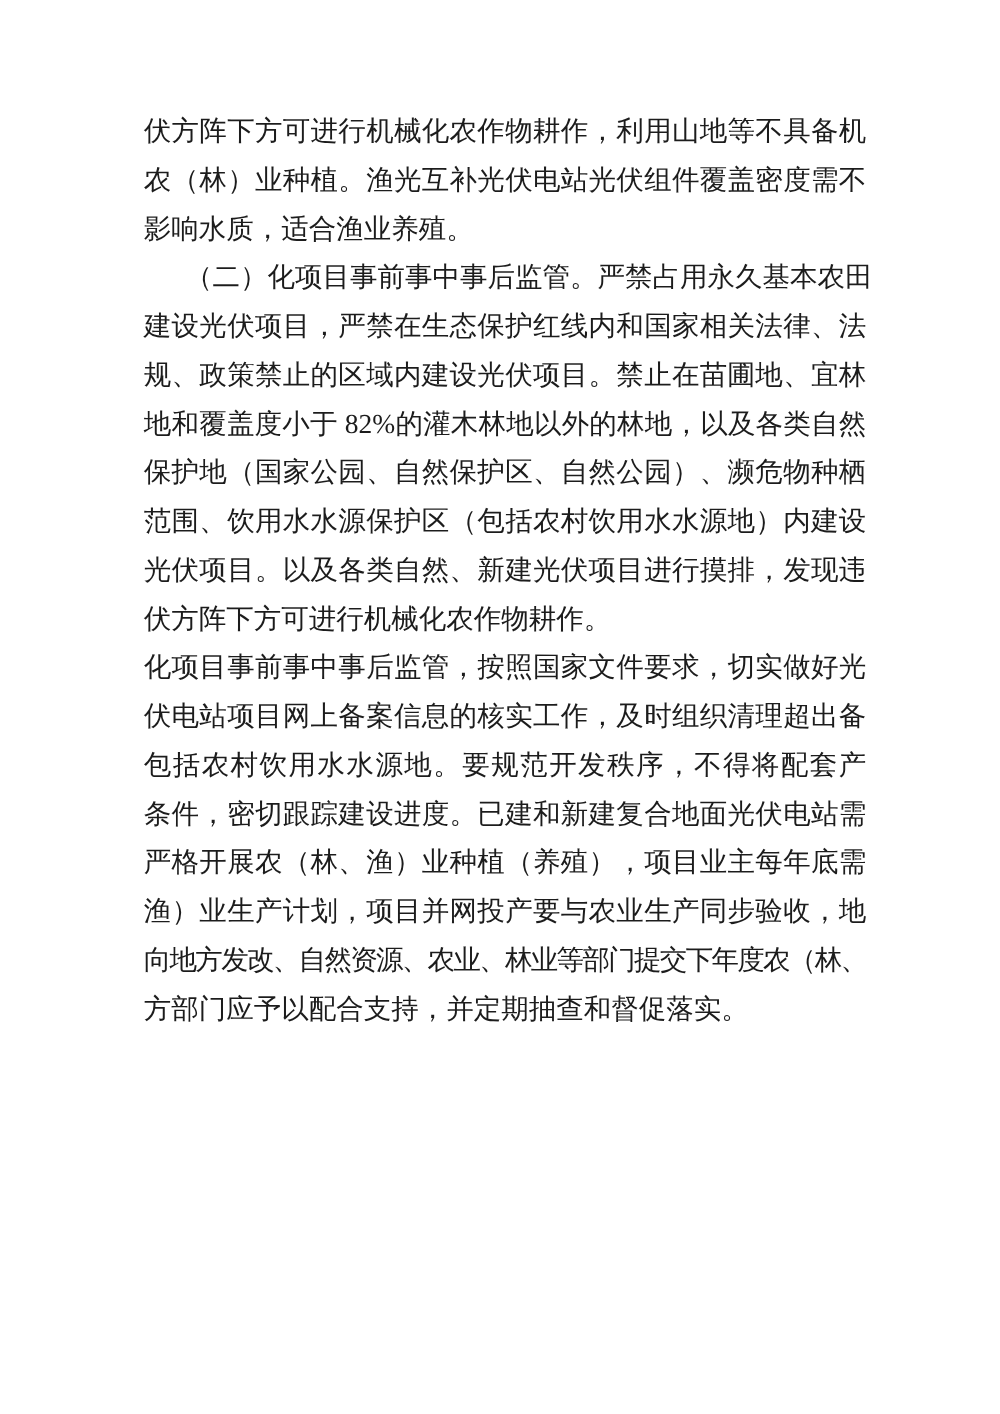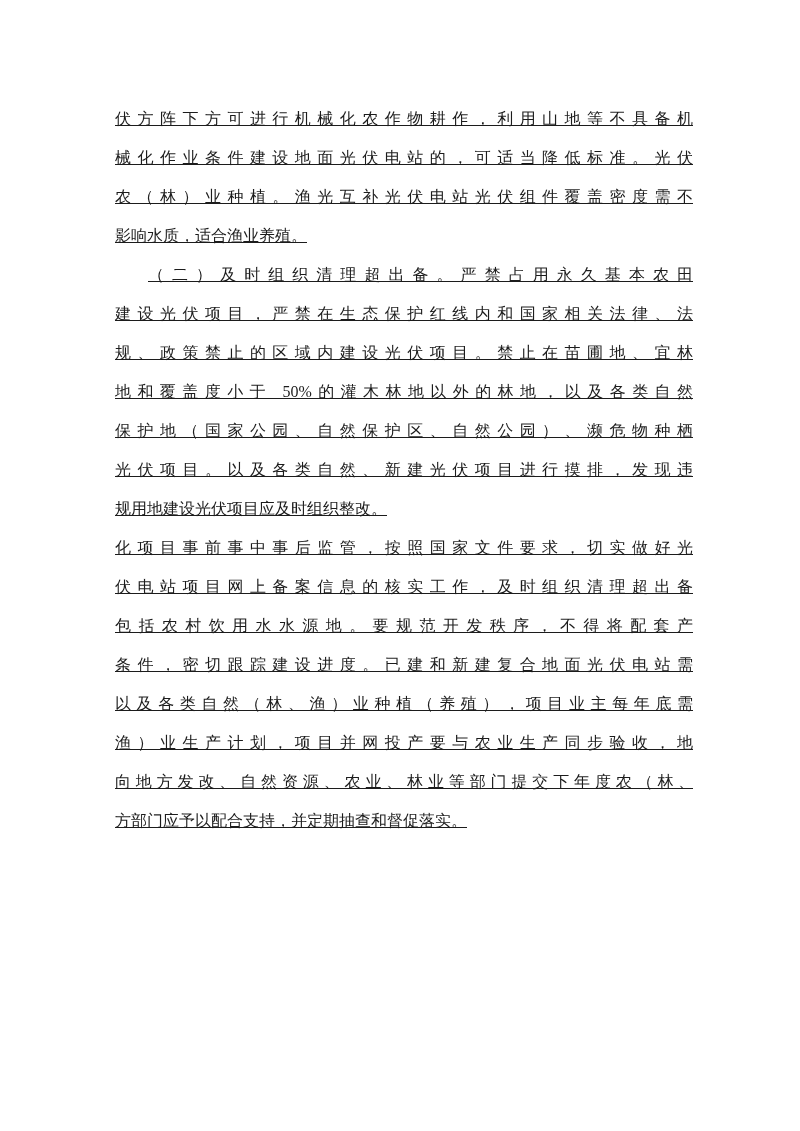--- a/index.html
+++ b/index.html
@@ -12,27 +12,26 @@
   }
   .page {
     position: relative;
     width: 800px;
     height: 1131px;
     background: #ffffff;
   }
   .text-block {
     position: absolute;
     left: 115px;
-    top: 99px;
+    top: 85px;
     width: 578px;
     font-family: "Liberation Serif", "DejaVu Serif", serif;
-    font-size: 16px;
+    font-size: 22px;
     line-height: 39px;
     color: #1c1c1c;
-    text-decoration: underline;
   }
   .paragraph { margin: 0; padding: 0; }
   .line {
     height: 39px;
     text-align: justify;
     text-align-last: justify;
     white-space: nowrap;
   }
   .line.para-last {
     text-align: left;
@@ -42,37 +41,37 @@
     text-indent: 33px;
   }
 </style>
 </head>
 <body style="background: rgb(255, 255, 255);">
 
 <div class="page">
   <div class="text-block" style="color: rgb(28, 28, 28);">
       <div class="paragraph">
         <div class="line">伏方阵下方可进行机械化农作物耕作，利用山地等不具备机</div>
-        <div class="line">械化作业条件建设地面光伏电站的，可适当降低标准。光伏</div>
         <div class="line">农（林）业种植。渔光互补光伏电站光伏组件覆盖密度需不</div>
         <div class="line para-last">影响水质，适合渔业养殖。</div>
       </div>
       <div class="paragraph">
-        <div class="line first-indent">（二）及时组织清理超出备。严禁占用永久基本农田</div>
+        <div class="line first-indent">（二）化项目事前事中事后监管。严禁占用永久基本农田</div>
         <div class="line">建设光伏项目，严禁在生态保护红线内和国家相关法律、法</div>
         <div class="line">规、政策禁止的区域内建设光伏项目。禁止在苗圃地、宜林</div>
-        <div class="line">地和覆盖度小于 50%的灌木林地以外的林地，以及各类自然</div>
+        <div class="line">地和覆盖度小于 82%的灌木林地以外的林地，以及各类自然</div>
         <div class="line">保护地（国家公园、自然保护区、自然公园）、濒危物种栖</div>
+        <div class="line">范围、饮用水水源保护区（包括农村饮用水水源地）内建设</div>
         <div class="line">光伏项目。以及各类自然、新建光伏项目进行摸排，发现违</div>
-        <div class="line para-last">规用地建设光伏项目应及时组织整改。</div>
+        <div class="line para-last">伏方阵下方可进行机械化农作物耕作。</div>
       </div>
       <div class="paragraph">
         <div class="line">化项目事前事中事后监管，按照国家文件要求，切实做好光</div>
         <div class="line">伏电站项目网上备案信息的核实工作，及时组织清理超出备</div>
         <div class="line">包括农村饮用水水源地。要规范开发秩序，不得将配套产</div>
         <div class="line">条件，密切跟踪建设进度。已建和新建复合地面光伏电站需</div>
-        <div class="line">以及各类自然（林、渔）业种植（养殖），项目业主每年底需</div>
+        <div class="line">严格开展农（林、渔）业种植（养殖），项目业主每年底需</div>
         <div class="line">渔）业生产计划，项目并网投产要与农业生产同步验收，地</div>
         <div class="line" style="letter-spacing: -1.36px;">向地方发改、自然资源、农业、林业等部门提交下年度农（林、</div>
         <div class="line para-last">方部门应予以配合支持，并定期抽查和督促落实。</div>
       </div>
     </div>
 </div>
 
 </body></html>

